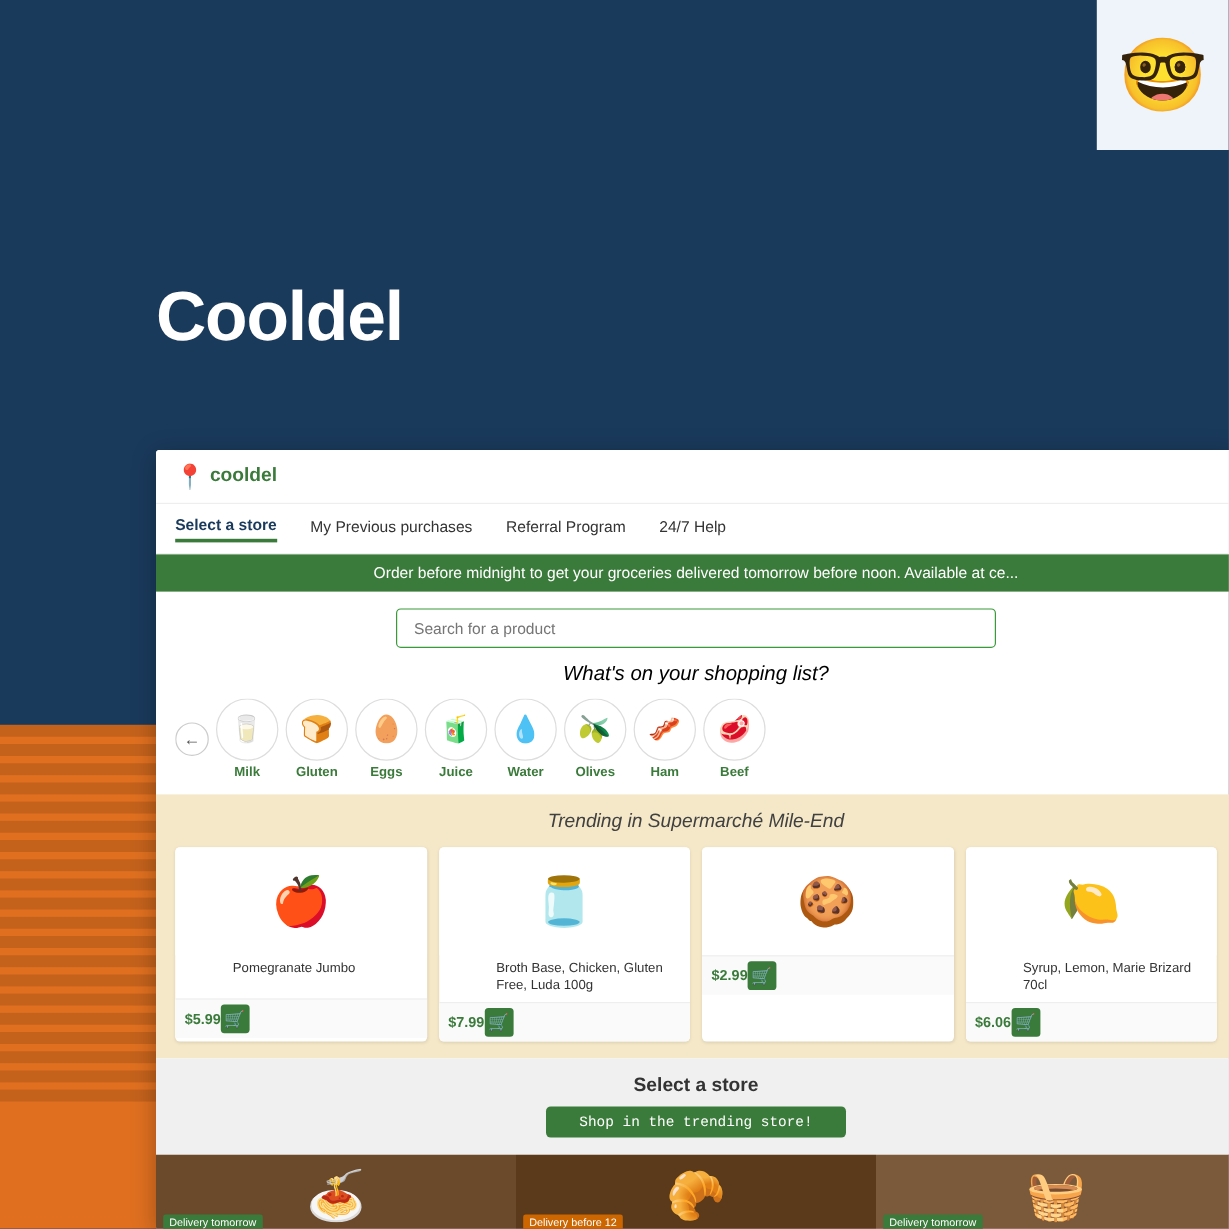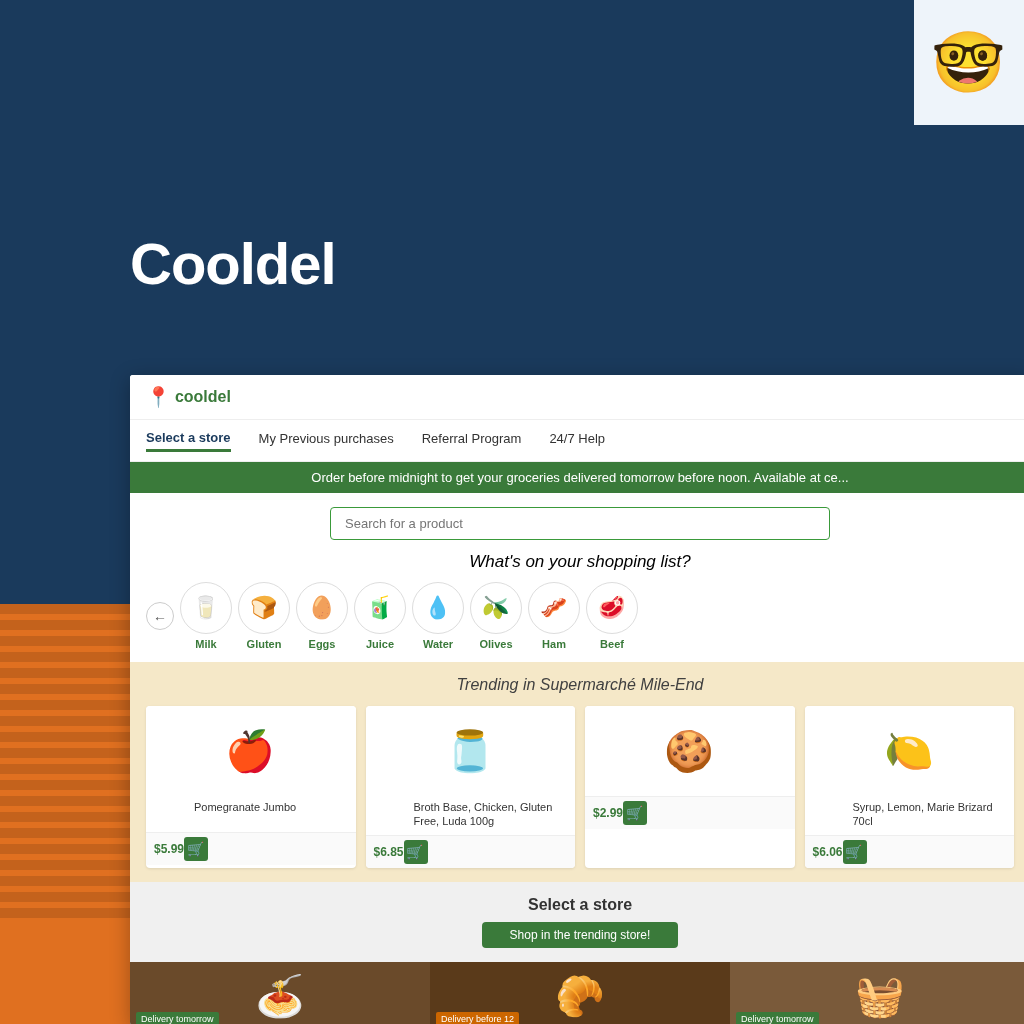--- a/index.html
+++ b/index.html
@@ -321,20 +321,21 @@
     }
 
     .shop-trending-btn {
       background: #3a7a3a;
       color: white;
       border: none;
       padding: 6px 28px;
       border-radius: 4px;
       font-size: 12px;
       cursor: pointer;
+      font-family: Liberation Mono, monospace;
     }
 
     
     .bottom-thumbnails {
       display: flex;
       height: 70px;
       overflow: hidden;
     }
 
     .thumb {
@@ -476,21 +477,21 @@
         <div class="product-footer">
           <span class="product-price">$5.99</span>
           <button class="add-btn">🛒</button>
         </div>
       </div>
 
       <div class="product-card">
         <div class="product-img-area">🫙</div>
         <div class="product-name">Broth Base, Chicken, Gluten Free, Luda 100g</div>
         <div class="product-footer">
-          <span class="product-price">$6.85</span>
+          <span class="product-price">$7.99</span>
           <button class="add-btn">🛒</button>
         </div>
       </div>
 
       <div class="product-card">
         <div class="product-img-area">🍪</div>
         <div class="product-footer">
           <span class="product-price">$2.99</span>
           <button class="add-btn">🛒</button>
         </div>

